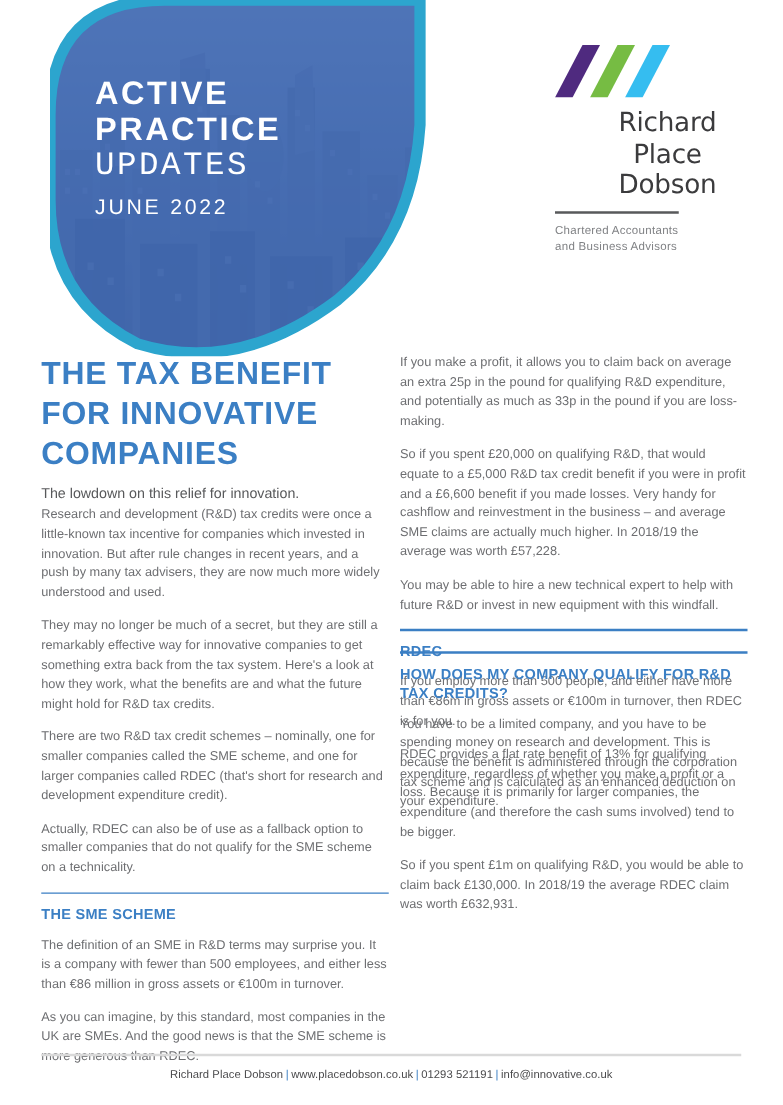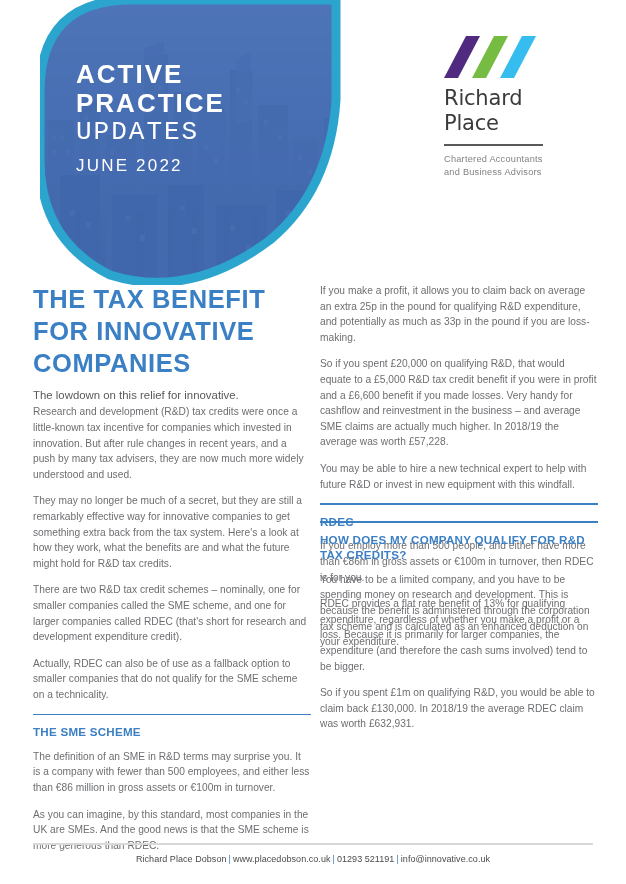--- a/index.html
+++ b/index.html
@@ -69,20 +69,21 @@
     width: 180px;
   }
   .logo-mark { display: block; margin-bottom: 8px; }
   .logo-name {
     font-family: "DejaVu Sans", sans-serif;
     font-size: 21px;
     line-height: 1.17;
     color: #3b3b3d;
     font-weight: 400;
     letter-spacing: -0.2px;
+    text-align: center;
   }
   .logo-rule {
     width: 99px;
     height: 2px;
     background: #58595b;
     margin: 9px 0 7px 0;
   }
   .logo-tag {
     font-size: 9.2px;
     line-height: 1.45;
@@ -264,34 +265,35 @@
 
   <div class="logo">
     <svg class="logo-mark" width="92" height="42" viewBox="0 0 92 42">
       <path d="M 14,42 L 0,42 L 22,0 L 36,0 Z" fill="#4f2a7f"></path>
       <path d="M 42,42 L 28,42 L 50,0 L 64,0 Z" fill="#76bc43"></path>
       <path d="M 70,42 L 56,42 L 78,0 L 92,0 Z" fill="#35bdf0"></path>
     </svg>
     <div class="logo-name">
       <div>Richard</div>
       <div>Place</div>
+      <div>Dobson</div>
     </div>
     <div class="logo-rule"></div>
     <div class="logo-tag">
       <div>Chartered Accountants</div>
       <div>and Business Advisors</div>
     </div>
   </div>
 </div>
 
 <div class="content">
 
   <div class="col col-left">
     <h1 class="title">THE TAX BENEFIT FOR INNOVATIVE COMPANIES</h1>
-    <p class="subtitle">The lowdown on this relief for innovative.</p>
+    <p class="subtitle">The lowdown on this relief for innovation.</p>
 
     <p class="para first-para">Research and development (R&amp;D) tax credits were once a little-known tax incentive for companies which invested in innovation. But after rule changes in recent years, and a push by many tax advisers, they are now much more widely understood and used.</p>
     <p class="para">They may no longer be much of a secret, but they are still a remarkably effective way for innovative companies to get something extra back from the tax system. Here's a look at how they work, what the benefits are and what the future might hold for R&amp;D tax credits.</p>
     <p class="para">There are two R&amp;D tax credit schemes – nominally, one for smaller companies called the SME scheme, and one for larger companies called RDEC (that's short for research and development expenditure credit).</p>
     <p class="para">Actually, RDEC can also be of use as a fallback option to smaller companies that do not qualify for the SME scheme on a technicality.</p>
 
     <div class="section">
       <div class="sec-rule"></div>
       <h2 class="sec-head">THE SME SCHEME</h2>
       <p class="para">The definition of an SME in R&amp;D terms may surprise you. It is a company with fewer than 500 employees, and either less than €86 million in gross assets or €100m in turnover.</p>

